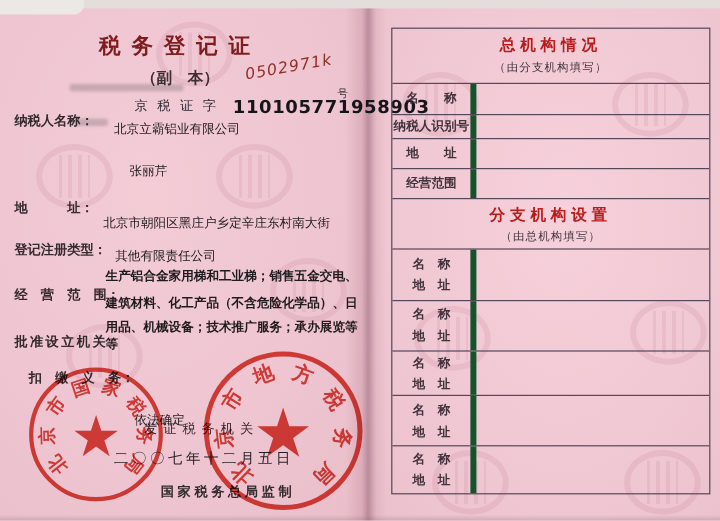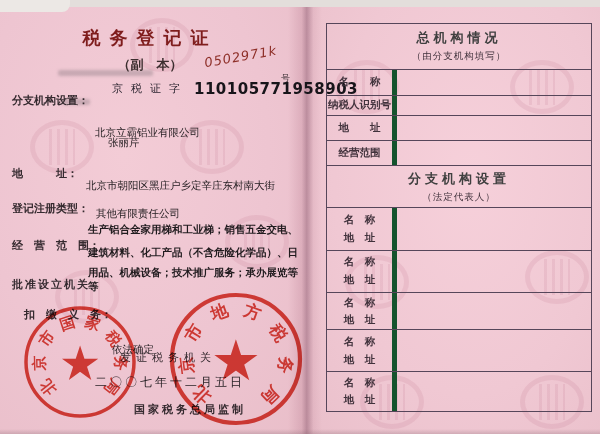--- a/index.html
+++ b/index.html
@@ -27,21 +27,21 @@
   
   .t{position:absolute;color:#352a2f;}
   .title{left:0;top:26px;width:300px;text-align:center;font-size:18px;font-weight:bold;letter-spacing:9px;color:#7f1d1d;}
   .subtitle{left:0;top:56px;width:300px;text-align:center;font-size:13px;font-weight:bold;color:#3c2e2f;}
   .handwritten{left:204px;top:49px;font-family:"DejaVu Sans",sans-serif;font-style:italic;font-size:13px;color:#8e2f28;transform:rotate(-10deg);letter-spacing:1px;}
   .serial-prefix{left:112px;top:81px;font-size:11px;letter-spacing:8px;color:#2c2530;}
   .serial-number{left:194px;top:80px;font-family:"DejaVu Sans",sans-serif;font-size:15px;font-weight:bold;color:#17151a;letter-spacing:.5px;}
   .serial-suffix{left:281px;top:72px;font-size:9px;}
   .lab{font-size:11px;font-weight:600;color:#352a2f;}
   .val{font-size:10.5px;color:#201b1e;}
-  .l-f0{left:12px;top:93px;}  .v-f0{left:95px;top:101px;margin-top:25px;}
+  .l-f0{left:12px;top:93px;}  .v-f0{left:95px;top:101px;}
   .l-f1{left:12px;top:131px;} .v-f1{left:108px;top:136px;}
   .l-f2{left:12px;top:166px;} .v-f2{left:86px;top:179px;}
   .l-f3{left:12px;top:201px;} .v-f3{left:96px;top:207px;}
   .l-f4{left:12px;top:238px;}
   .scope-line{left:88px;width:215px;font-size:10.5px;color:#201b1e;font-weight:bold;}
   .sc0{top:223px;} .sc1{top:246px;} .sc2{top:266px;}
   .l-f5{left:12px;top:277px;letter-spacing:2px;}
   .l-f6{left:24px;top:307px;} .v-f6{left:112px;top:307px;margin-top:36px;}
   .issue-label{left:120px;top:350px;font-size:11px;letter-spacing:5px;font-weight:400;}
   .issue-date{left:95px;top:374px;font-size:12px;letter-spacing:3px;color:#241e22;}
@@ -51,21 +51,21 @@
   .stamp text{font-family:"DejaVu Serif","Liberation Serif",serif;font-weight:bold;fill:#d8352a;}
   #stampA{left:20px;top:302px;}
   #stampB{left:166px;top:289px;}
   
   .table{position:absolute;left:326px;top:23px;width:266px;height:389px;
     border:1.2px solid #56465a;display:flex;flex-direction:column;box-sizing:border-box;
     color:#41323c;}
   .trow{display:flex;border-bottom:1px solid #56465a;box-sizing:border-box;}
   .trow:last-child{border-bottom:none;}
   .thead{flex-direction:column;align-items:center;justify-content:center;}
-  .thead .h1{font-size:13px;font-weight:bold;letter-spacing:4px;color:#404040;}
+  .thead .h1{font-size:13px;font-weight:bold;letter-spacing:4px;color:#b91c1c;}
   .thead .h2{font-size:9.5px;margin-top:3px;letter-spacing:1px;}
   .tl{width:70px;border-right:5px solid #14532d;display:flex;align-items:center;justify-content:center;
       font-size:10.5px;font-weight:600;box-sizing:border-box;}
   .tv{flex:1;}
   .bl{flex-direction:column;justify-content:space-evenly;align-items:center;}
 </style>
 </head>
 <body>
 
 <div id="scan">
@@ -91,21 +91,21 @@
   <div class="smudge" style="left:58px;top:70px;width:95px;height:6px;"></div>
   <div class="smudge" style="left:62px;top:99px;width:28px;height:6px;"></div>
 
   <div class="t title">税务登记证</div>
   <div class="t subtitle">（副　本）</div>
   <div class="t handwritten">0502971k</div>
   <div class="t serial-prefix">京税证字</div>
   <div class="t serial-number">110105771958903</div>
   <div class="t serial-suffix">号</div>
 
-  <div class="t lab l-f0">分支机构设置：</div>
+  <div class="t lab l-f0">纳税人名称：</div>
   <div class="t val v-f0">北京立霸铝业有限公司</div>
 
   <div class="t val v-f1">张丽芹</div>
 
   <div class="t lab l-f2">地　　　址：</div>
   <div class="t val v-f2">北京市朝阳区黑庄户乡定辛庄东村南大街</div>
 
   <div class="t lab l-f3">登记注册类型：</div>
   <div class="t val v-f3">其他有限责任公司</div>
 
@@ -168,21 +168,21 @@
     <div class="trow" style="height:26px;">
       <div class="tl">地　　址</div>
       <div class="tv"></div>
     </div>
     <div class="trow" style="height:25px;">
       <div class="tl">经营范围</div>
       <div class="tv"></div>
     </div>
     <div class="trow thead" style="height:42px;">
       <div class="h1">分支机构设置</div>
-      <div class="h2">（法定代表人）</div>
+      <div class="h2">（由总机构填写）</div>
     </div>
     <div class="trow" style="height:43px;">
       <div class="tl bl">
         <span>名　称</span>
         <span>地　址</span>
       </div>
         <div class="tv"></div>
     </div>
     <div class="trow" style="height:42px;">
       <div class="tl bl">

